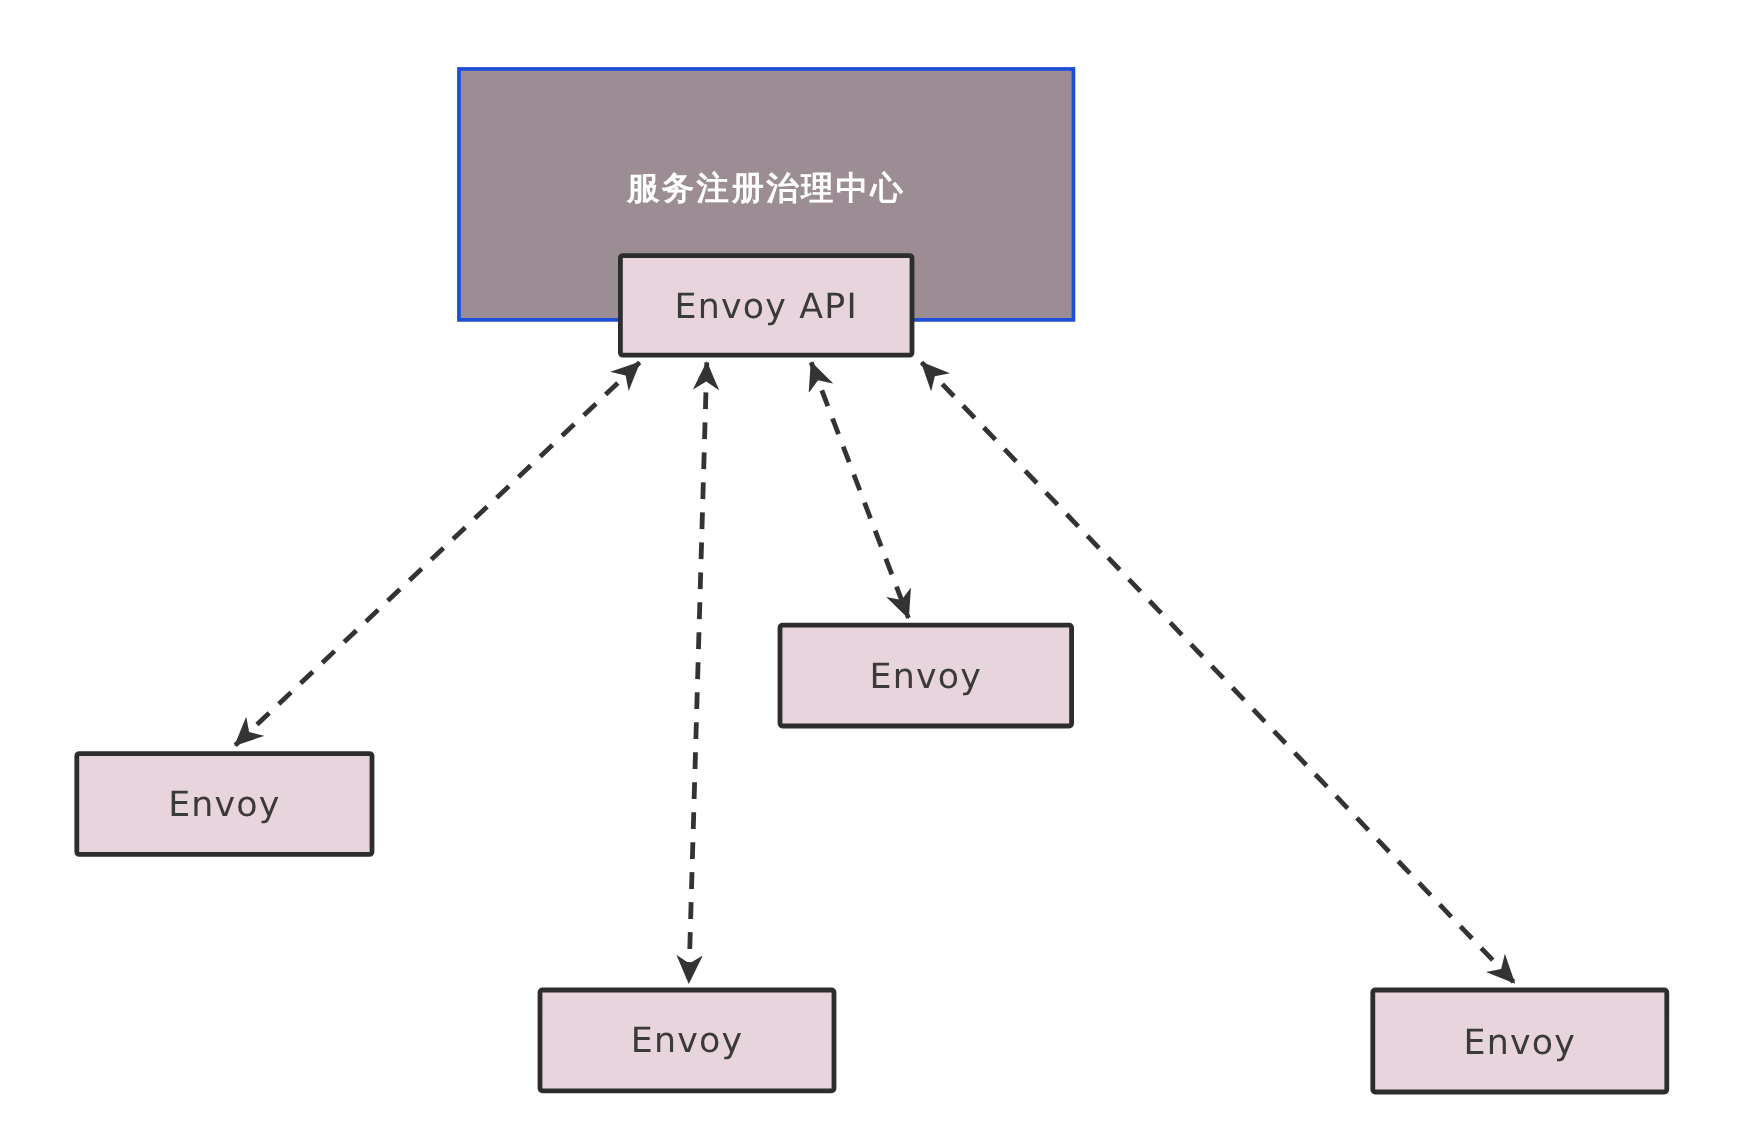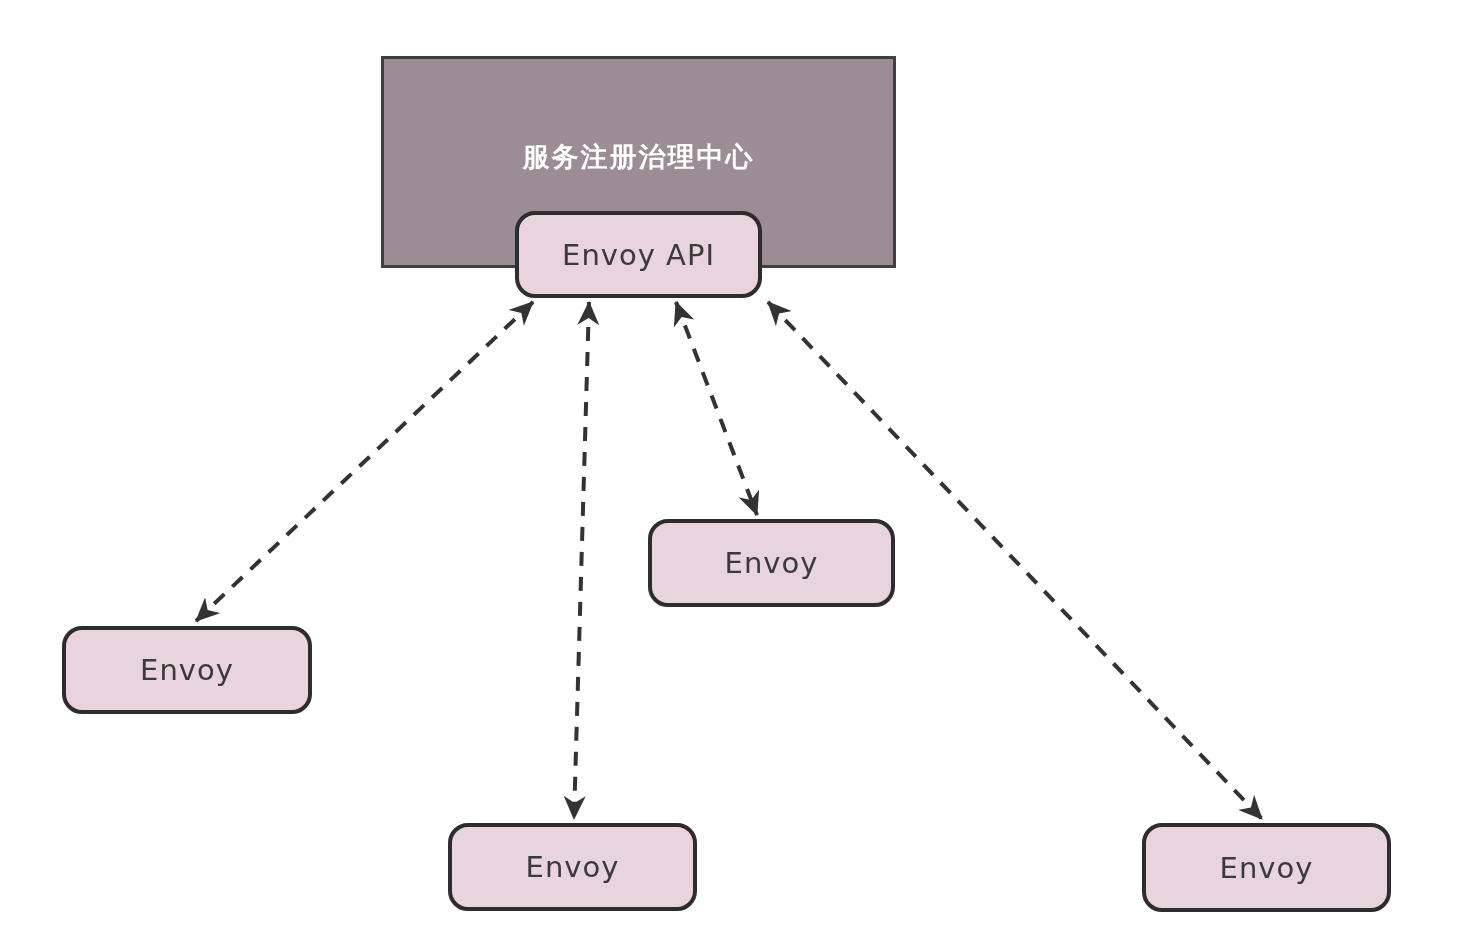--- a/index.html
+++ b/index.html
@@ -19,38 +19,38 @@
     left: 0; top: 0;
     width: 1465px;
     height: 946px;
     z-index: 2;
   }
   .registry-box {
     position: absolute;
     left: 381px; top: 56px;
     width: 515px; height: 212px;
     background: #9b8d93;
-    border: 3px solid #404040;
+    border: 3px solid #1d4ed8;
     display: flex;
     align-items: center;
     justify-content: center;
     z-index: 1;
   }
   .registry-title {
     color: #ffffff;
     font-size: 27px;
     font-weight: bold;
     letter-spacing: 2px;
     padding-bottom: 10px;
   }
   .node {
     position: absolute;
     background: #e8d4dc;
     border: 4px solid #2d2d2d;
-    border-radius: 20px;
+    border-radius: 4px;
     display: flex;
     align-items: center;
     justify-content: center;
     z-index: 3;
   }
   .node-label {
     color: #3a3a3a;
     font-size: 29px;
     letter-spacing: 1px;
   }

